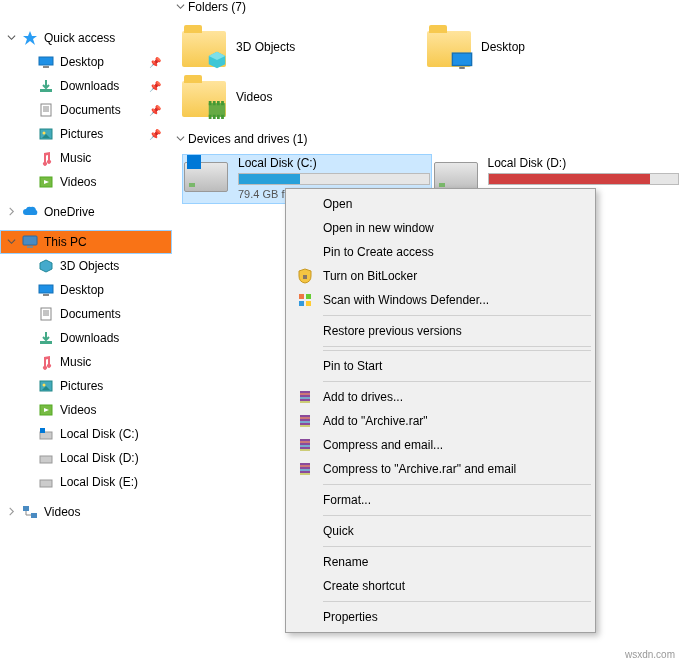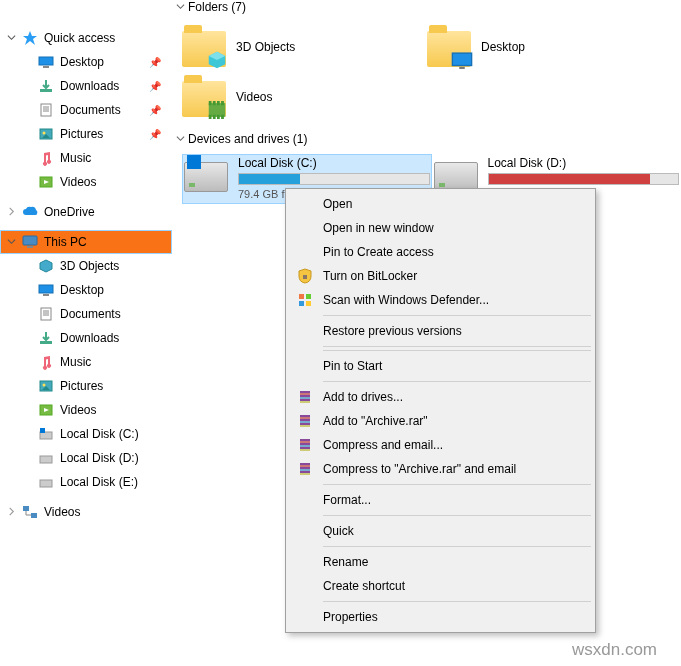--- a/index.html
+++ b/index.html
@@ -37,21 +37,21 @@
   .ctx-sep{height:1px;background:#d0d0d0;margin:3px 1px 3px 34px}
   .chev-svg{width:9px;height:9px}
   
   .bigfolder{width:44px;height:36px;background:linear-gradient(#ffe49c,#f7c94f);border-radius:2px;position:relative;margin-top:6px}
   .bigfolder::before{content:"";position:absolute;top:-6px;left:2px;width:18px;height:8px;background:#f7c94f;border-radius:2px 2px 0 0}
   .overlay{position:absolute;width:22px;height:22px;right:-2px;bottom:-2px;display:flex;align-items:center;justify-content:center;font-size:16px}
   
   .hdd{width:44px;height:30px;background:linear-gradient(#e8e8e8,#bcbcbc);border:1px solid #999;border-radius:2px;position:relative;margin-top:4px}
   .hdd::after{content:"";position:absolute;bottom:4px;left:4px;width:6px;height:4px;background:#7ab86b}
   .winflag{position:absolute;top:-8px;left:2px;width:14px;height:14px;background:#0078d7}
-  .attribution{position:absolute;right:24px;bottom:6px;font-size:17px;color:#999}
+  .attribution{position:absolute;right:6px;bottom:6px;font-size:10px;color:#999}
 </style>
 </head>
 <body>
 
 <div class="sidebar">
   <div class="tree-item root">
     <span class="chev">
         <svg class="chev-svg" viewBox="0 0 10 10">
           <path d="M1 3 L5 7 L9 3" fill="none" stroke="#555" stroke-width="1.2"></path>
         </svg>

